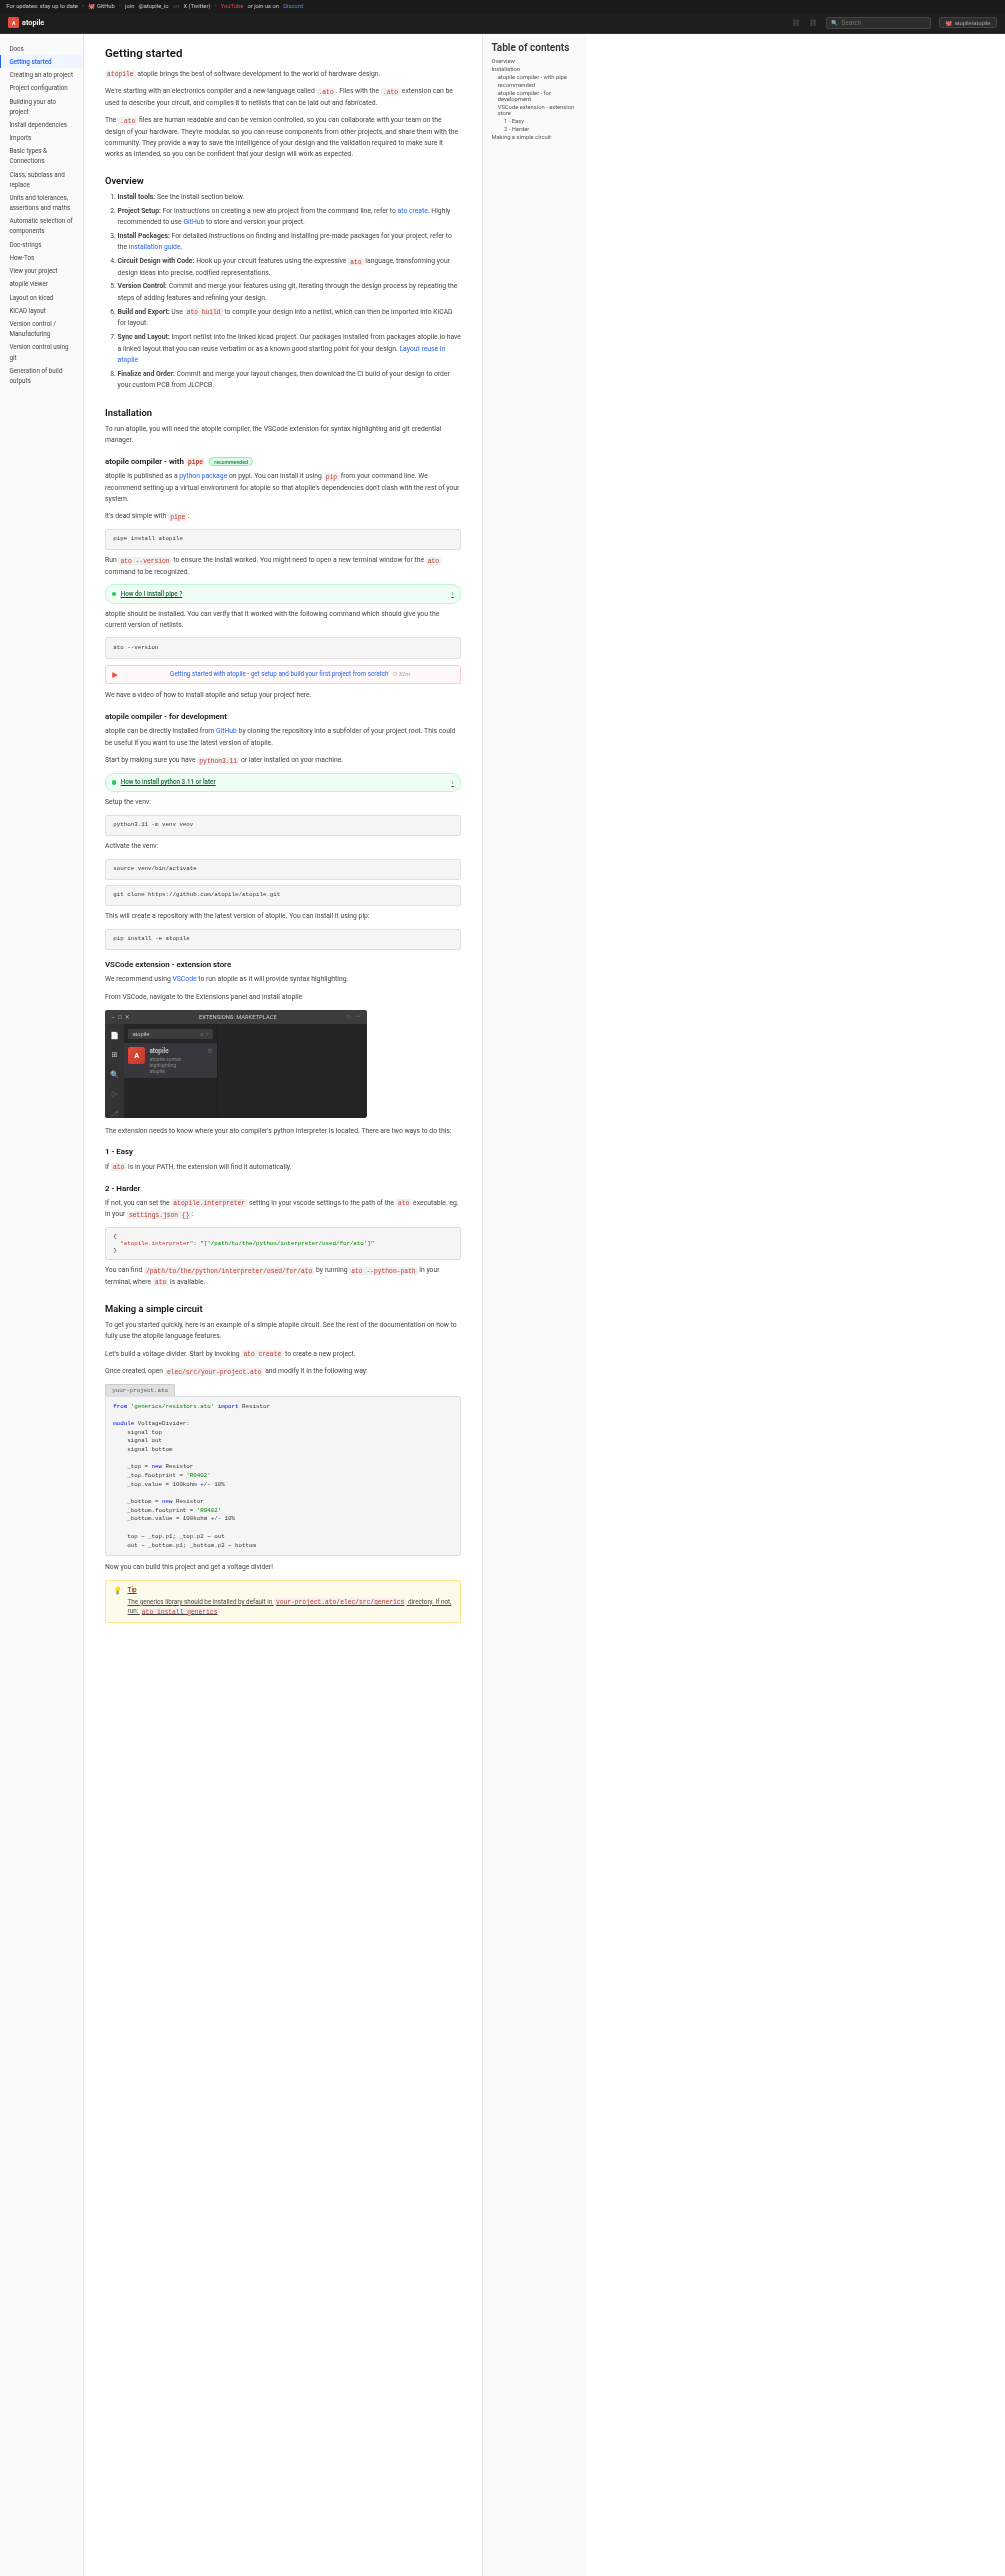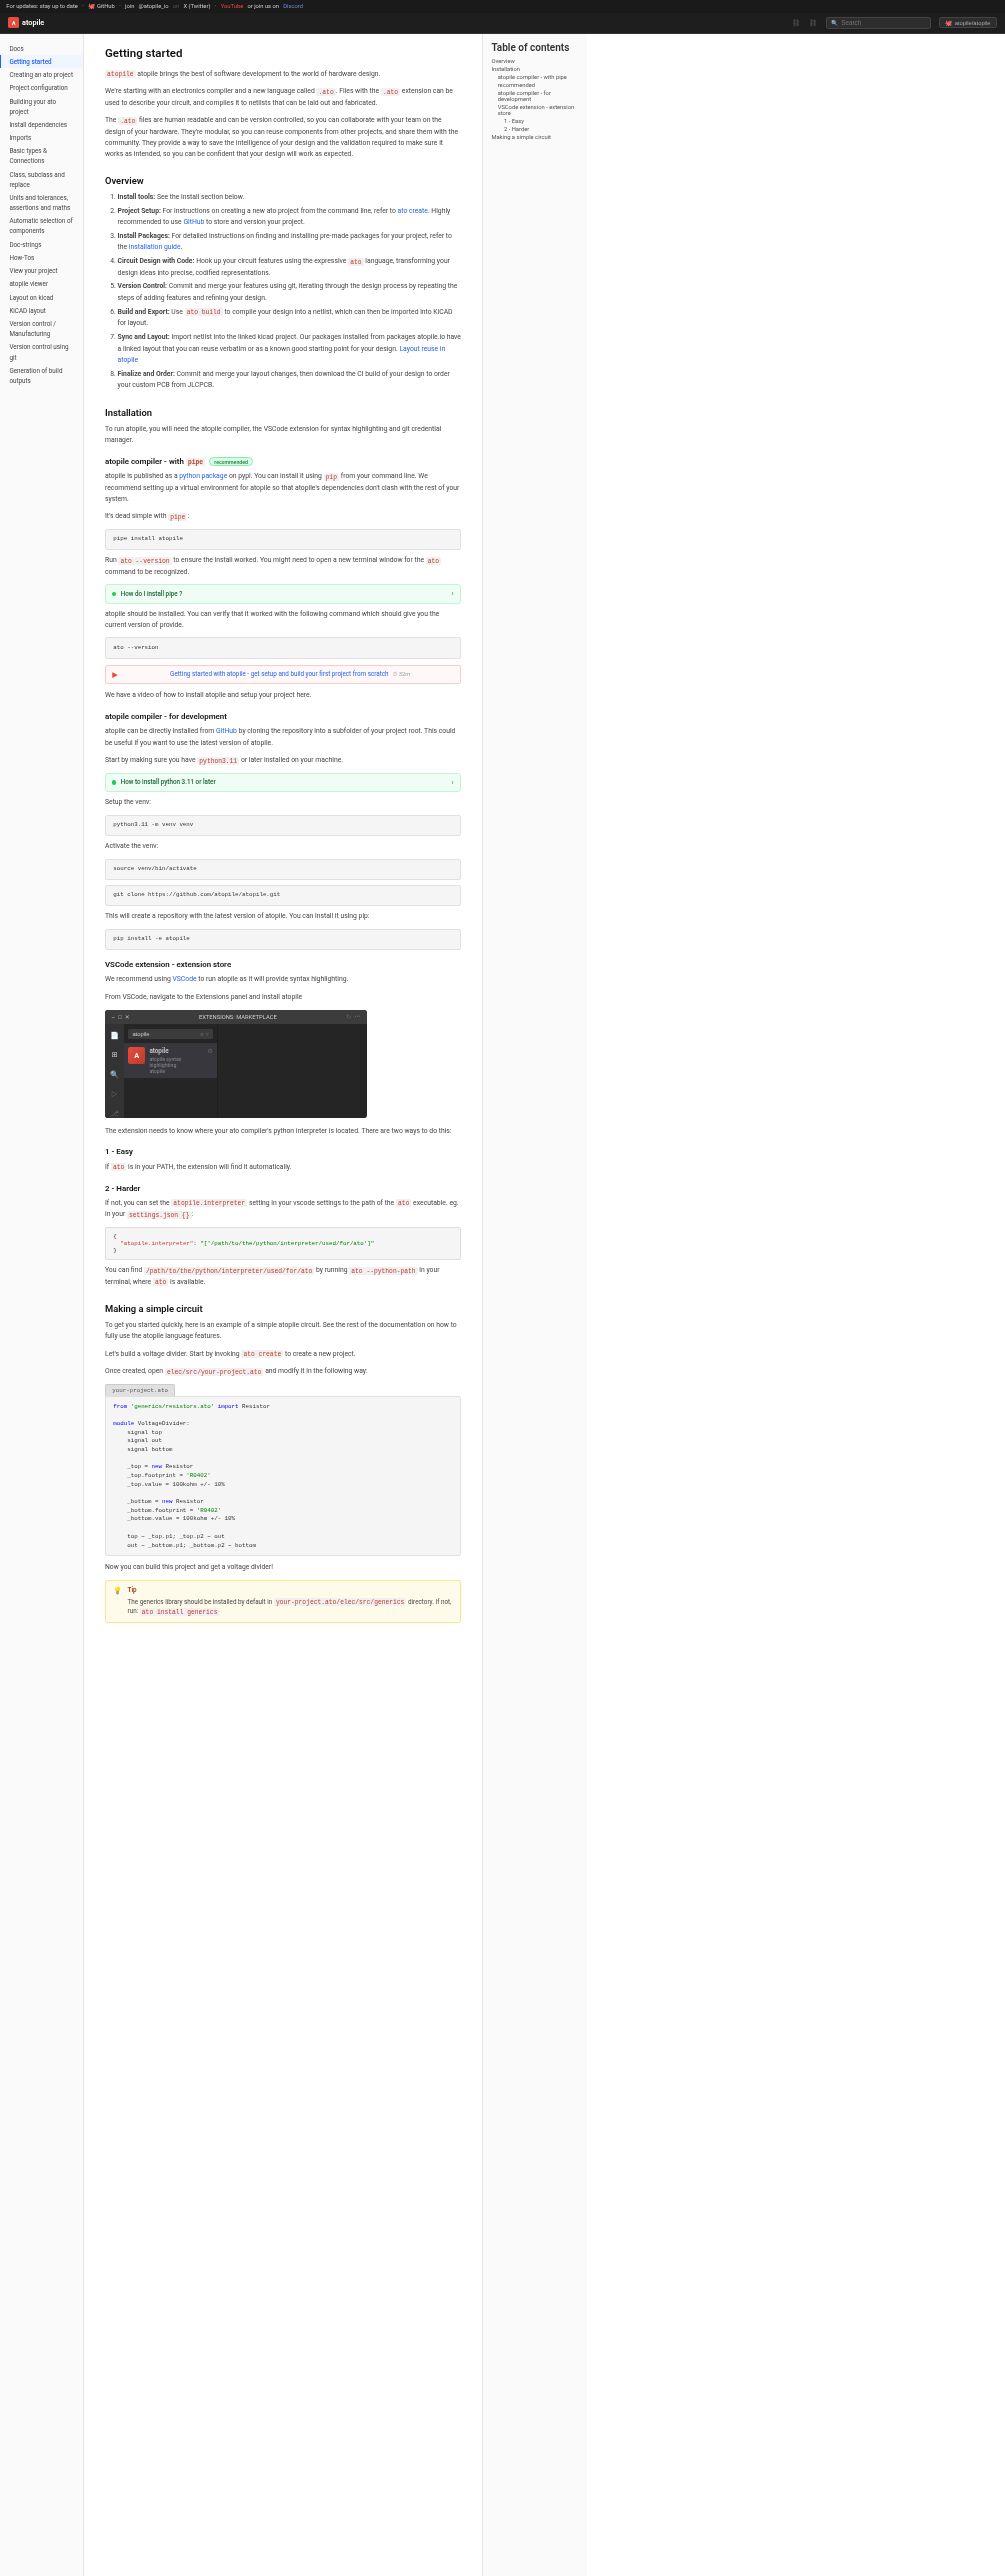--- a/index.html
+++ b/index.html
@@ -195,24 +195,25 @@
       font-weight: 500;
       vertical-align: middle;
       margin-left: 2.1px;
     }
     
     .collapsible-row {
       display: flex;
       align-items: center;
       background: #f0fdf4;
       border: 0.5px solid #bbf7d0;
-      border-radius: 3px;
+      border-radius: 9px;
       padding: 4.2px 6.3px;
       margin: 5.2px 0;
       cursor: pointer;
+      text-decoration: underline;
     }
     .collapsible-row .green-dot {
       width: 4.2px; height: 4.2px;
       background: #22c55e;
       border-radius: 50%;
       margin-right: 4.2px;
       flex-shrink: 0;
     }
     .collapsible-row .coll-text {
       color: #166534;
@@ -252,20 +253,21 @@
       gap: 5.2px;
       align-items: flex-start;
     }
     .tip-box .tip-icon {
       font-size: 7.3px;
     }
     .tip-box .tip-content {
       font-size: 6.3px;
       color: #444;
       line-height: 1.5;
+      text-decoration: underline;
     }
     .tip-box .tip-label {
       font-weight: 600;
       color: #92400e;
       margin-bottom: 2.1px;
     }
     
     
     .vscode-mockup {
       background: #252526;
@@ -504,21 +506,21 @@
     <p>
       Run <code>ato --version</code> to ensure the install worked. You might need to open a new terminal window for the <code>ato</code> command to be recognized.
     </p>
 
     <div class="collapsible-row">
       <div class="green-dot"></div>
       <span class="coll-text">How do I install pipe ?</span>
       <span class="coll-arrow">›</span>
     </div>
 
-    <p>atopile should be installed. You can verify that it worked with the following command which should give you the current version of provide.</p>
+    <p>atopile should be installed. You can verify that it worked with the following command which should give you the current version of netlists.</p>
 
     <pre><span>ato --version</span></pre>
 
     <div class="video-link">
       <span class="yt-icon">▶</span>
       <a href="#" class="inline-link">Getting started with atopile - get setup and build your first project from scratch</a>
       <span class="duration">⏱ <span>32m</span></span>
     </div>
     <p>We have a video of how to install atopile and setup your project here.</p>
 

